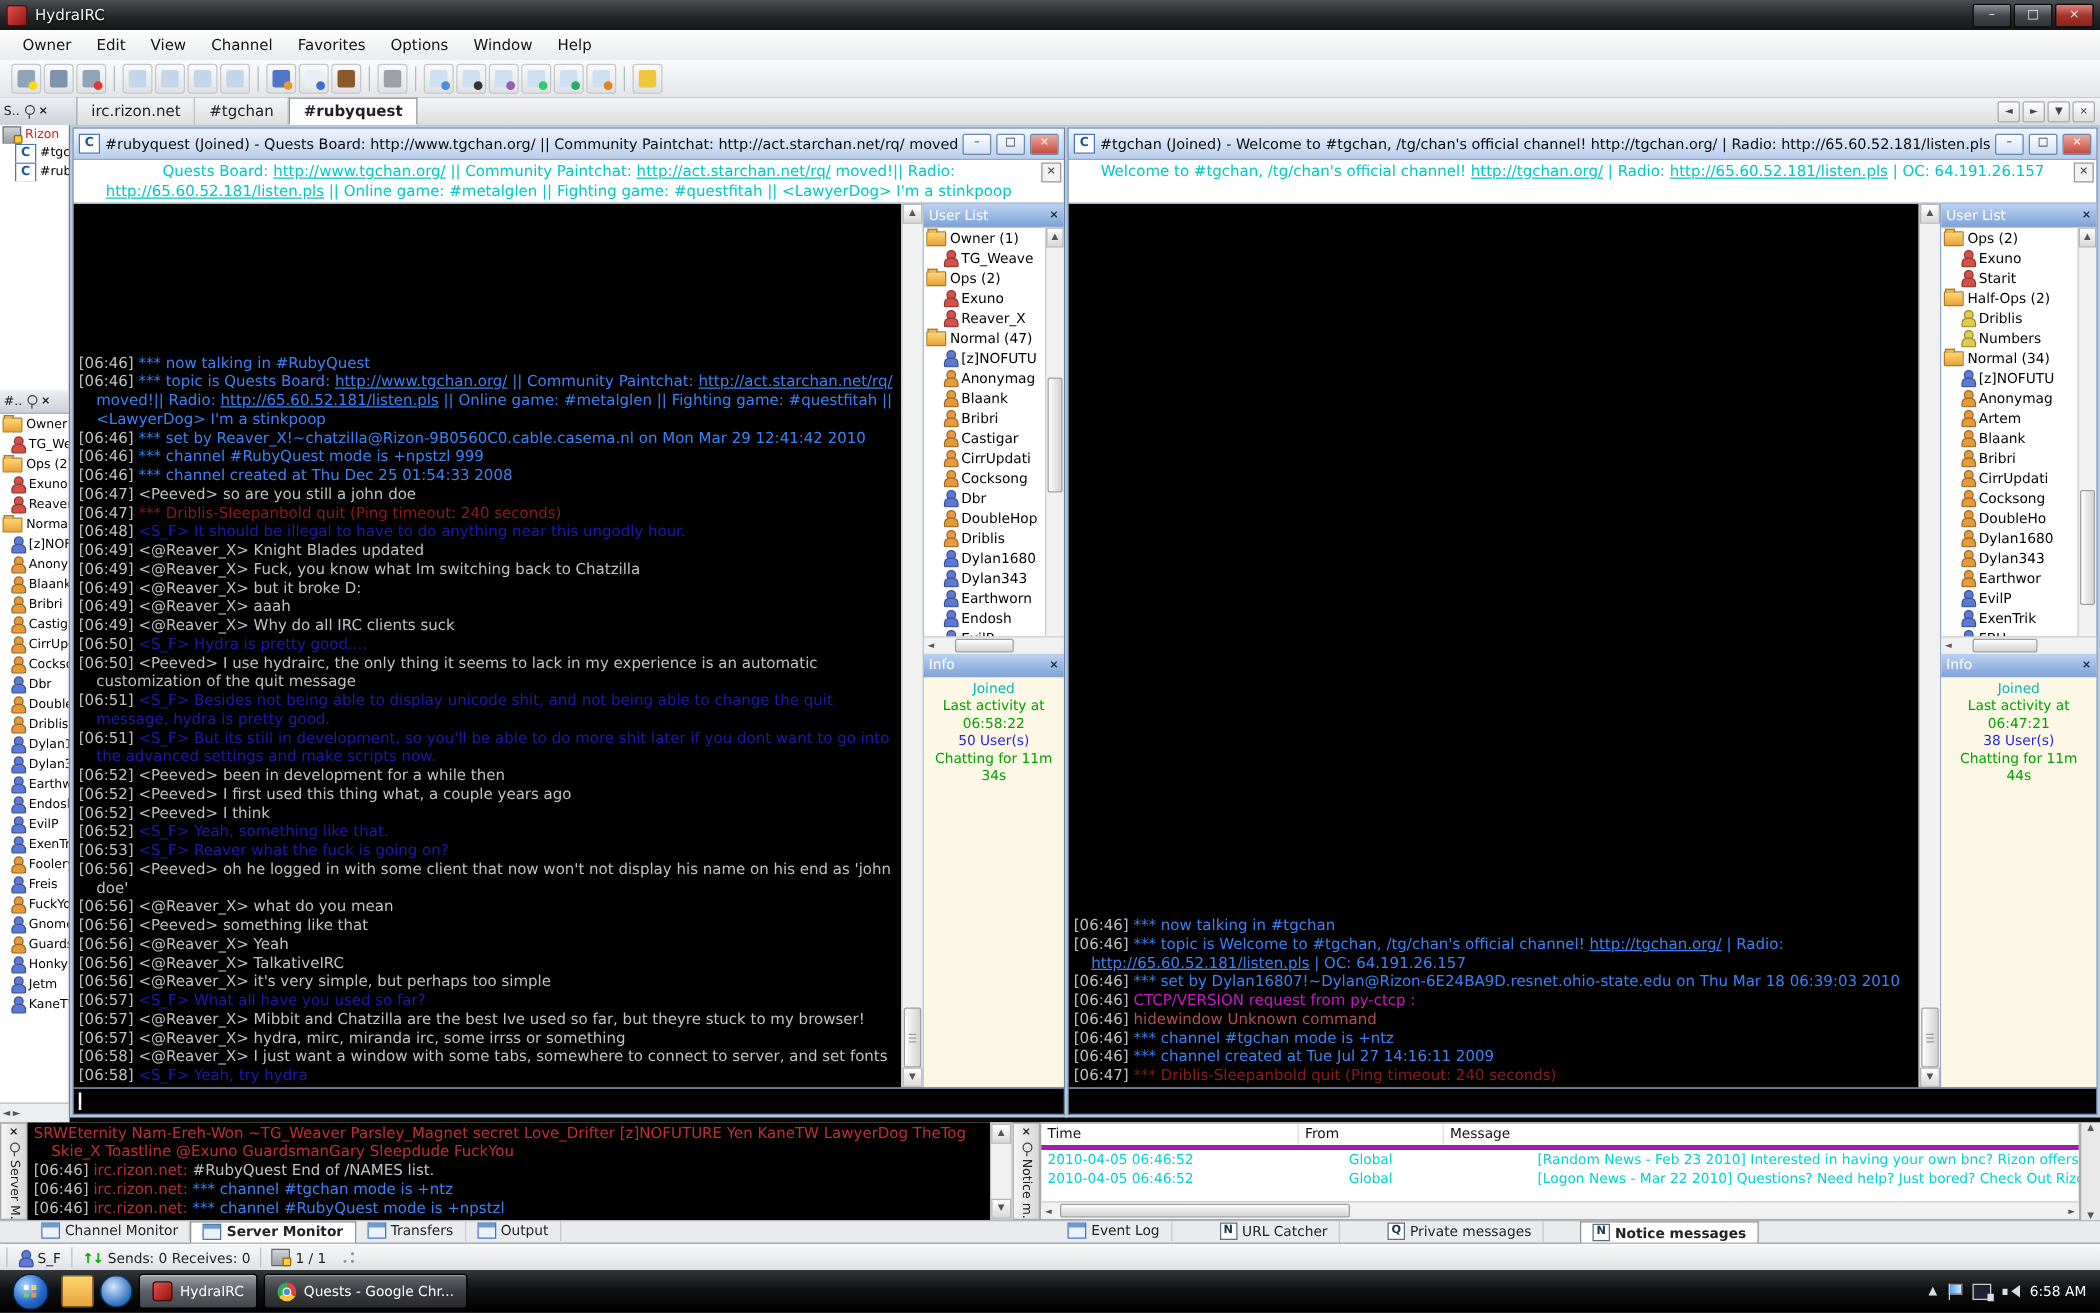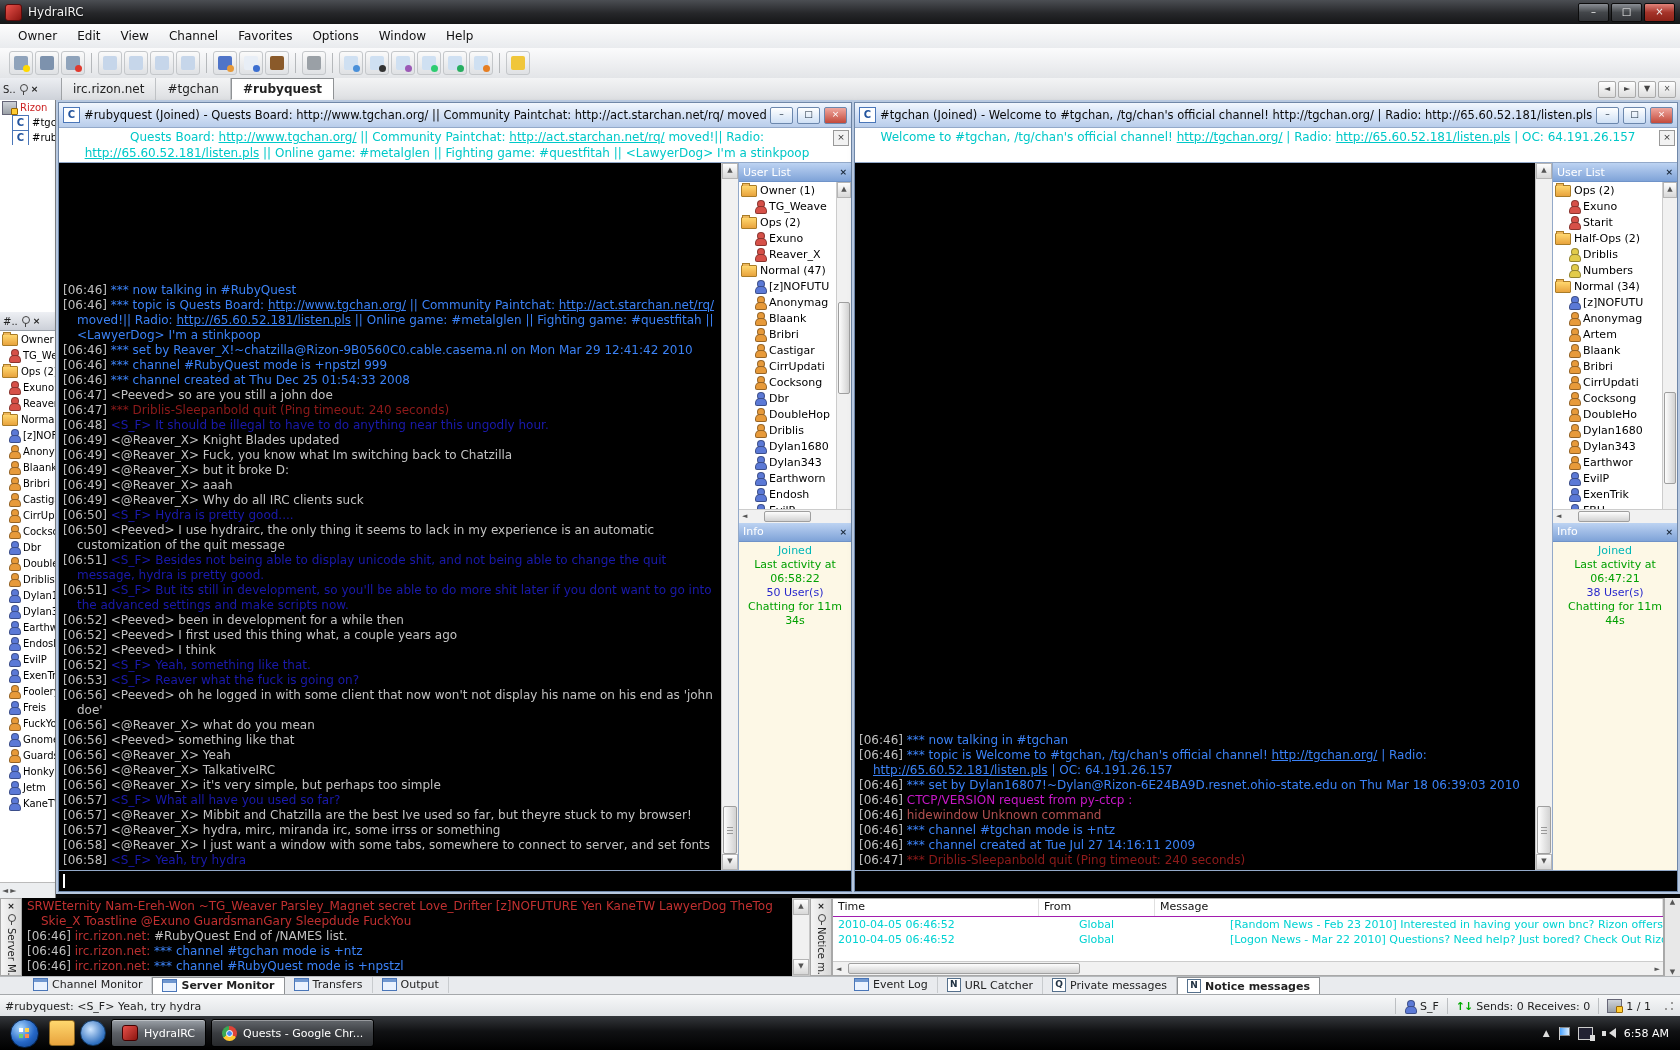--- a/index.html
+++ b/index.html
@@ -115,31 +115,31 @@
   .i-cyan{color:#00b7b7;} .i-green{color:#00a000;} .i-blue{color:#2828cc;}
 
   
   .monitorband{position:absolute;left:0;right:0;top:898px;height:78px;display:flex;background:#d8dadc;}
   .vcap{width:20px;flex:none;background:linear-gradient(90deg,#f5f5f5,#d7d7d7);border:1px solid #a8a8a8;
     display:flex;flex-direction:column;align-items:center;padding-top:2px;gap:2px;}
   .vtext{writing-mode:vertical-rl;font-size:10px;color:#222;margin-top:2px;white-space:nowrap;overflow:hidden;}
   .smon{width:760px;flex:none;background:#000;padding:1px 5px;line-height:15px;overflow:hidden;}
   .smon-vs{width:16px;flex:none;background:#f1f1f1;border:1px solid #c6c6c6;position:relative;}
   .notice{flex:1;background:#fff;display:flex;flex-direction:column;border:1px solid #a8a8a8;min-width:0;}
-  .nhead{display:flex;height:17px;border-bottom:1px solid #a21caf;color:#111;font-size:11px;flex:none;}
+  .nhead{display:flex;height:17px;border-bottom:4px solid #a21caf;color:#111;font-size:11px;flex:none;}
   .ncol{padding:1px 5px;border-right:1px solid #e0e0e0;white-space:nowrap;overflow:hidden;}
   .ncol.c0{width:195px;flex:none;} .ncol.c1{width:105px;flex:none;} .ncol.c2{flex:1;}
   .nrow{display:flex;height:15px;font-size:11px;color:#00d2d2;flex:none;gap:36px;}
   .nrow .ncol{border-right:none;}
   .nhs{margin-top:auto;height:13px;flex:none;background:#f1f1f1;border-top:1px solid #ccc;display:flex;align-items:center;font-size:7px;color:#555;}
   .edgecol{width:15px;flex:none;background:#e8e8e8;border-left:1px solid #aaa;display:flex;flex-direction:column;justify-content:space-between;font-size:7px;color:#555;text-align:center;}
 
   .bottomtabs{position:absolute;left:0;right:0;top:976px;height:18px;background:#e9ebee;border-top:1px solid #b5b8bb;font-size:11px;}
   .btabs{position:absolute;bottom:0;display:flex;align-items:flex-start;height:18px;}
-  .btabs.left{left:24px;} .btabs.right{left:845px;}
+  .btabs.left{left:24px;} .btabs.right{left:845px;gap:29px;}
   .btab{display:flex;align-items:center;gap:4px;padding:1px 9px 2px;color:#222;border-right:1px solid #c8cbce;}
   .btab.active{background:#fff;border:1px solid #8f9295;border-bottom:1px solid #fff;font-weight:bold;}
   .lettericon{width:12px;height:12px;flex:none;border:1px solid #55708c;background:#fff;color:#234;font-size:9px;
     font-weight:bold;text-align:center;line-height:11px;}
   .winicon{width:13px;height:11px;flex:none;border:1px solid #4a76b8;background:#eaf2fe;position:relative;}
   .winicon::before{content:"";position:absolute;left:0;right:0;top:0;height:3px;background:#6f97d0;}
 
   
   .statusbar{position:absolute;left:0;right:0;top:994px;height:22px;display:flex;align-items:center;
     background:linear-gradient(#f7f8f9,#dfe2e5);border-top:1px solid #a5a8ab;font-size:11px;color:#222;padding:0 5px;}
@@ -818,21 +818,20 @@
           <span>Private messages</span>
         </span>
         <span class="btab active">
           <span class="lettericon">N</span>
           <span>Notice messages</span>
         </span>
       </div>
   </div>
 
   <div class="statusbar">
-    <span class="sb-left">#rubyquest: &lt;S_F&gt; Yeah, try hydra</span>
     <span class="sb-seg">
       <span class="p b"></span>
       <span>S_F</span>
     </span>
     <span class="sb-seg">
       <span class="arr-ud">↑↓</span>
       <span>Sends: 0 Receives: 0</span>
     </span>
     <span class="sb-seg">
       <span class="srvicon"></span>

